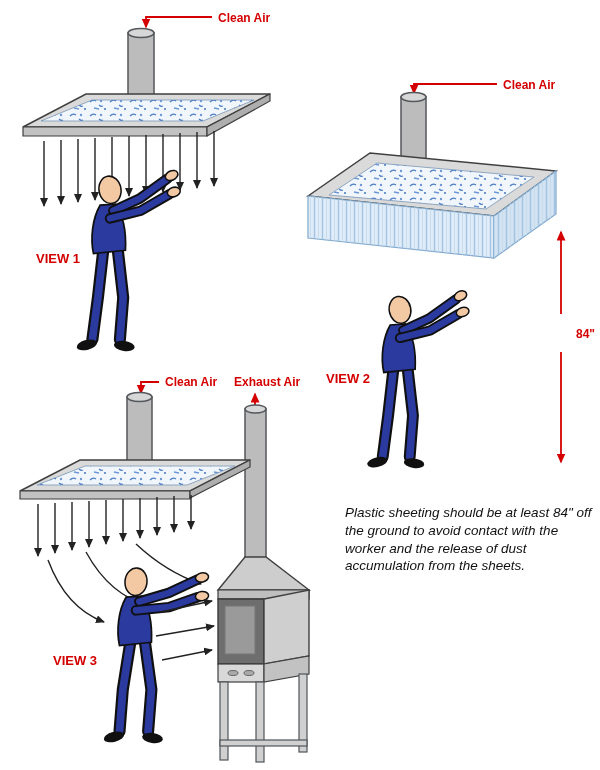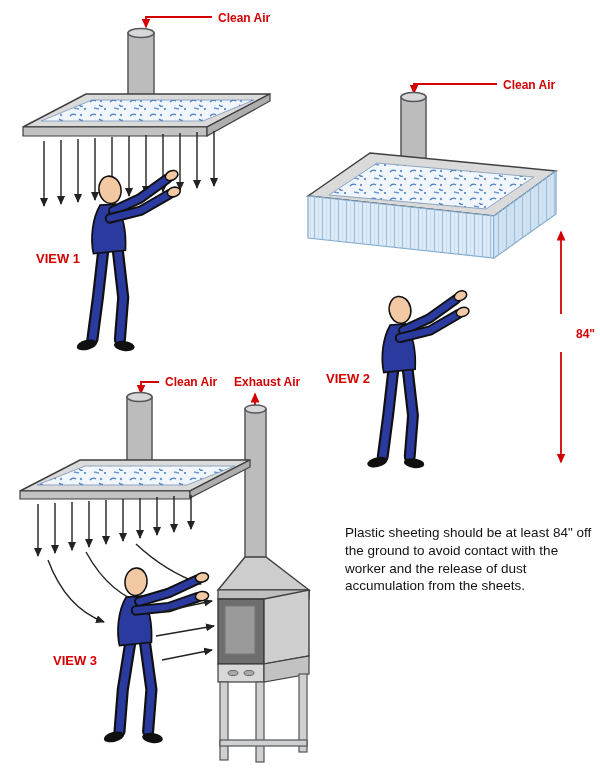--- a/index.html
+++ b/index.html
@@ -25,22 +25,22 @@
 
   .limb-outline { stroke: #101010; stroke-width: 11; fill: none; stroke-linecap: round; }
   .limb { stroke: var(--worker-blue, #2b3a9e); stroke-width: 7; fill: none; stroke-linecap: round; }
   .arm-outline { stroke: #101010; stroke-width: 9.5; fill: none; stroke-linecap: round; }
   .arm { stroke: var(--worker-blue, #2b3a9e); stroke-width: 6; fill: none; stroke-linecap: round; }
   .torso { fill: var(--worker-blue, #2b3a9e); stroke: #101010; stroke-width: 1.6; }
   .flesh { fill: #f3c9a3; stroke: #101010; stroke-width: 1.4; }
   .shoe { fill: #101010; }
 
   .note {
-    position: absolute; left: 345px; top: 524px; width: 248px;
-    font-size: 13.5px; line-height: 1.32; color: #111111;
+    position: absolute; left: 345px; top: 504px; width: 248px;
+    font-size: 13.5px; line-height: 1.32; color: #111111; font-style: italic;
   }
 </style>
 </head>
 <body>
 
 <div class="stage">
 <svg width="600" height="770" viewBox="0 0 600 770" xmlns="http://www.w3.org/2000/svg">
   <defs>
     <marker id="ah-black" markerWidth="10" markerHeight="8" refX="8" refY="4" orient="auto" markerUnits="userSpaceOnUse">
       <path d="M0 0 L9 4 L0 8 Z" fill="#222"></path>

